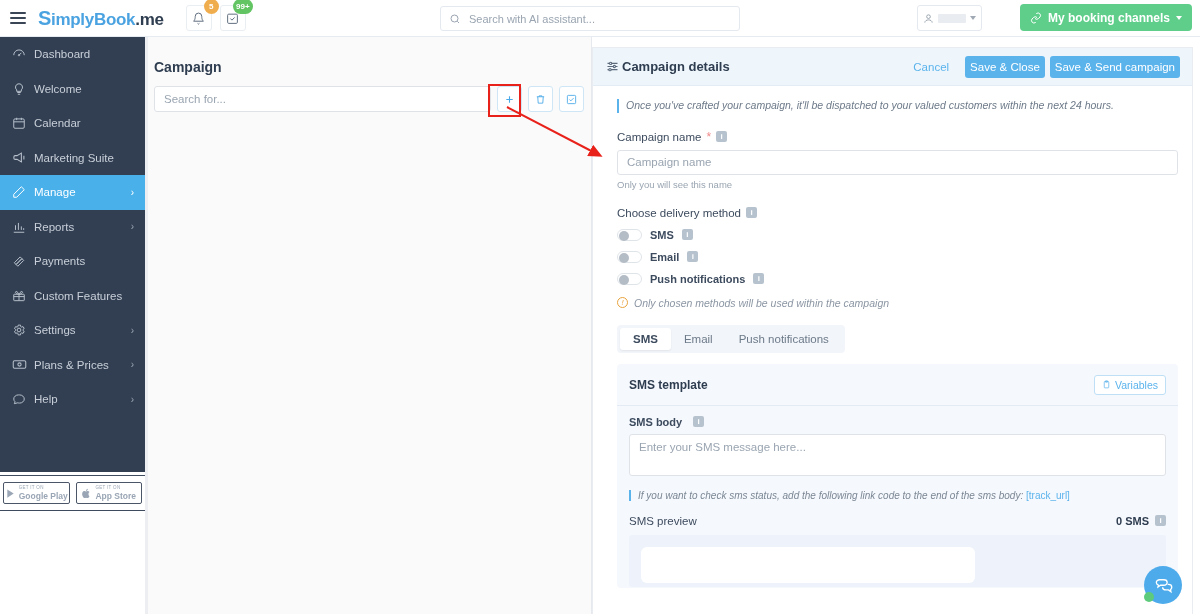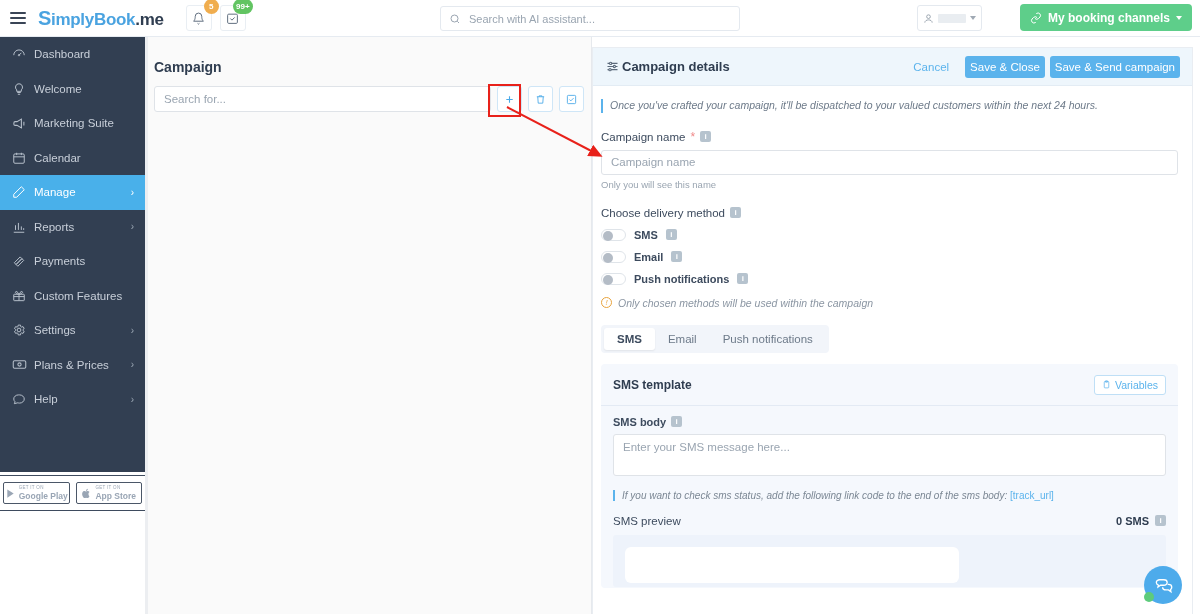--- a/index.html
+++ b/index.html
@@ -92,21 +92,21 @@
   
   .rightpanel { position: absolute; top: 47px; left: 592px; width: 601px; height: 567px;
     background: #fff; border: 1px solid #e9edf2; border-bottom: 0; }
   .panel-head { height: 38px; background: #eef6fc; border-bottom: 1px solid #e3ecf4;
     display: flex; align-items: center; padding: 0 12px; }
   .panel-head .ptitle { font-size: 13px; font-weight: bold; color: #2f3d50; margin-left: 2px; flex: 1; }
   .cancel-link { color: #5bb3ec; font-size: 11.5px; margin-right: 11px; cursor: pointer; }
   .btn-blue { height: 22px; background: #5bb3ec; color: #fff; border-radius: 3px; font-size: 11.5px;
     display: flex; align-items: center; padding: 0 5px; margin-left: 5px; cursor: pointer; white-space: nowrap; }
 
-  .panel-body { padding: 13px 14px 0 8px; }
+  .panel-body { padding: 13px 14px 0 24px; }
   .note { border-left: 2px solid #5bb3ec; padding-left: 7px; font-size: 10.5px; font-style: italic;
     color: #6d7a89; line-height: 1.3; }
   .flabel { font-size: 11.5px; color: #3d4b5e; display: flex; align-items: center; gap: 5px; margin-top: 17px; }
   .req { color: #f08a8a; font-size: 12px; }
   .infoi { width: 11px; height: 11px; background: #b6c3ce; color: #fff; border-radius: 2px; font-size: 8px;
     font-weight: bold; display: inline-flex; align-items: center; justify-content: center; line-height: 1; cursor: pointer; }
   .ftext { width: 100%; height: 25px; margin-top: 6px; border: 1px solid #dfe3e8; border-radius: 3px;
     padding: 0 9px; font-size: 11.5px; color: #3d4b5e; outline: 0; font-family: "Liberation Sans", sans-serif; }
   .ftext::placeholder { color: #9aa5b1; }
   .fhint { font-size: 9.5px; color: #9aa5b1; margin-top: 4px; }
@@ -126,21 +126,21 @@
   .tab { padding: 5px 13px; font-size: 11.5px; color: #6d7a89; border-radius: 3px; cursor: pointer; }
   .tab.active { background: #fff; color: #3d4b5e; font-weight: bold; box-shadow: 0 1px 2px rgba(0,0,0,.07); }
 
   .tmplcard { margin-top: 11px; background: #f5f8fd; border-radius: 4px; padding: 11px 12px 1px 12px; }
   .tmplhead { display: flex; align-items: center; }
   .tmplhead .t { font-size: 12px; font-weight: bold; color: #2f3d50; flex: 1; }
   .varbtn { height: 20px; border: 1px solid #bfdff6; border-radius: 3px; background: #fff; color: #5bb3ec;
     font-size: 10.5px; display: flex; align-items: center; gap: 4px; padding: 0 7px; cursor: pointer; }
   .divline { height: 1px; background: #e3eaf4; margin: 10px -12px 0 -12px; }
   .smsbody-label { font-size: 11px; font-weight: bold; color: #3d4b5e; display: flex; align-items: center;
-    gap: 5px; margin-top: 10px; }
+    gap: 11px; margin-top: 10px; }
   .ta { width: 100%; height: 42px; margin-top: 6px; border: 1px solid #dfe3e8; border-radius: 3px;
     padding: 6px 9px; font-size: 11.5px; color: #7b8794; resize: none; outline: 0;
     font-family: "Liberation Sans", sans-serif; background: #fff; }
   .ta::placeholder { color: #9aa5b1; }
   .trackhint { border-left: 2px solid #5bb3ec; padding-left: 7px; margin-top: 10px; font-size: 10px;
     font-style: italic; color: #7b8794; }
   .trackhint a { color: #5bb3ec; text-decoration: none; font-style: normal; }
   .previewhead { display: flex; align-items: center; margin-top: 14px; }
   .previewhead .t { font-size: 11.5px; color: #3d4b5e; flex: 1; }
   .previewhead .c { font-size: 11px; font-weight: bold; color: #2f3d50; margin-right: 6px; }
@@ -232,37 +232,37 @@
           <path d="M9 18h6"></path>
             <path d="M10 21h4"></path>
             <path d="M12 3a6 6 0 0 0-4 10.5V16h8v-2.5A6 6 0 0 0 12 3z"></path>
         </svg>
       </span>
       <span>Welcome</span>
     </div>
 
     <div class="nav-item">
       <span class="ico">
+        <svg width="14" height="14" viewBox="0 0 24 24" fill="none" stroke="currentColor" stroke-width="1.7">
+          <rect x="3" y="5" width="18" height="16" rx="2"></rect>
+            <path d="M3 10h18"></path>
+            <path d="M8 3v4M16 3v4"></path>
+        </svg>
+      </span>
+      <span>Calendar</span>
+    </div>
+
+    <div class="nav-item">
+      <span class="ico">
         <svg width="15" height="15" viewBox="0 0 24 24" fill="none" stroke="currentColor" stroke-width="1.7">
           <path d="M3 11v2a2 2 0 0 0 2 2h3l7 4V5L8 9H5a2 2 0 0 0-2 2z"></path>
             <path d="M19 9v6"></path>
         </svg>
       </span>
       <span>Marketing Suite</span>
-    </div>
-
-    <div class="nav-item">
-      <span class="ico">
-        <svg width="14" height="14" viewBox="0 0 24 24" fill="none" stroke="currentColor" stroke-width="1.7">
-          <rect x="3" y="5" width="18" height="16" rx="2"></rect>
-            <path d="M3 10h18"></path>
-            <path d="M8 3v4M16 3v4"></path>
-        </svg>
-      </span>
-      <span>Calendar</span>
     </div>
 
     <div class="nav-item active">
       <span class="ico">
         <svg width="14" height="14" viewBox="0 0 24 24" fill="none" stroke="currentColor" stroke-width="1.7">
           <path d="M16 3l5 5L8 21H3v-5L16 3z"></path>
         </svg>
       </span>
       <span>Manage</span>
       <span class="arr">›</span>

